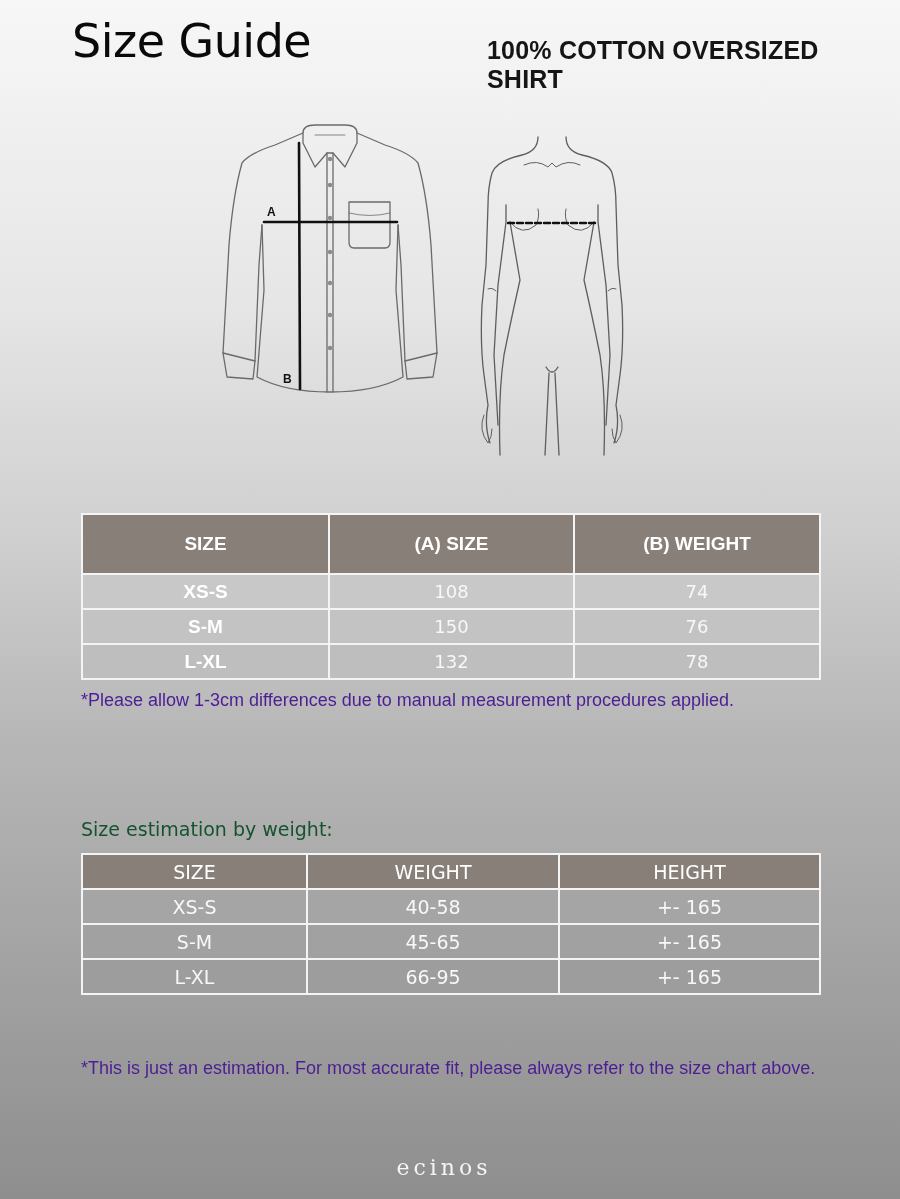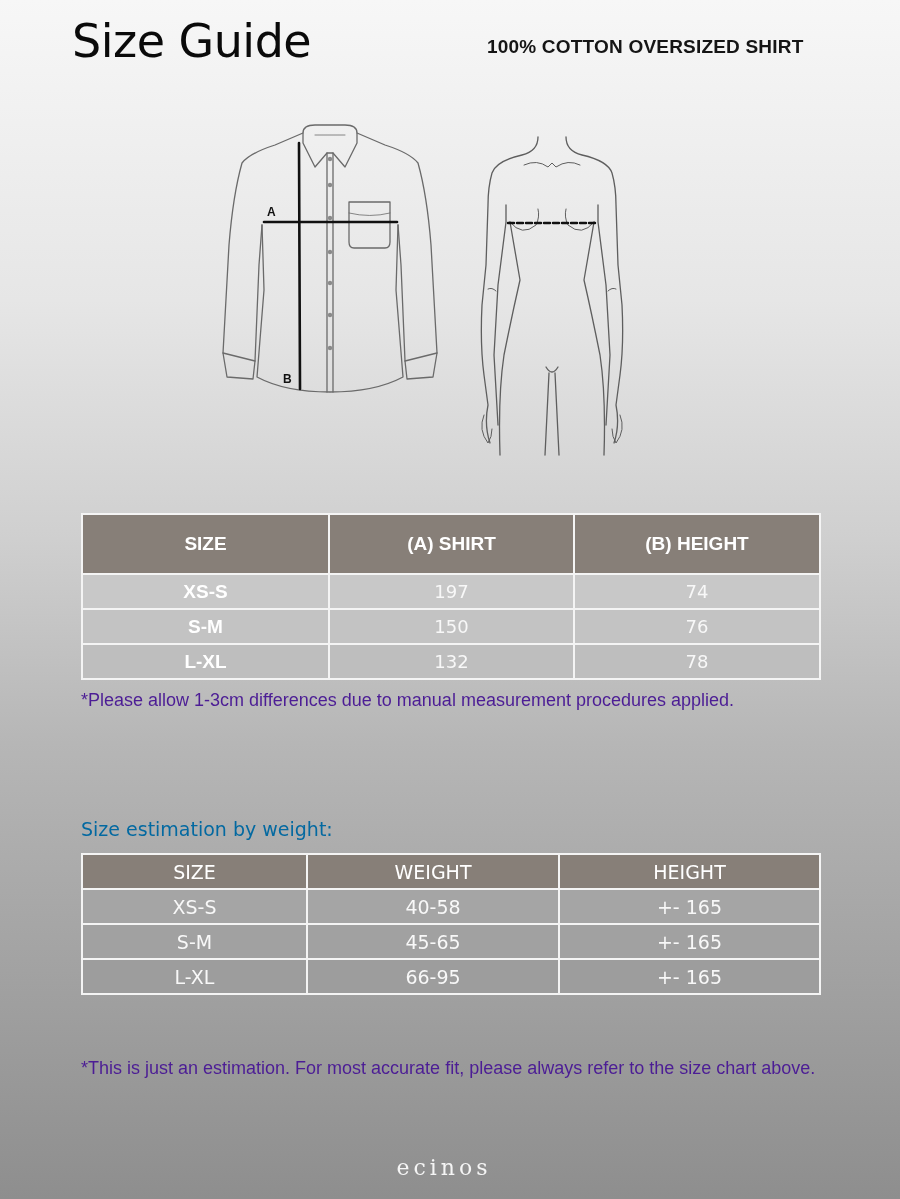--- a/index.html
+++ b/index.html
@@ -9,21 +9,21 @@
     font-family: "Liberation Sans", sans-serif;
     color: #111;
   }
   .title {
     position: absolute; left: 72px; top: 14px;
     font-family: "DejaVu Sans", sans-serif; font-size: 46px; font-weight: normal;
     letter-spacing: -0.5px; color: #0a0a0a; margin: 0; text-align: center;
   }
   .subtitle {
     position: absolute; left: 487px; top: 36px;
-    font-family: "Liberation Sans", sans-serif; font-size: 19px; font-weight: bold;
+    font-family: "Liberation Sans", sans-serif; font-size: 25px; font-weight: bold;
     color: #151515; letter-spacing: 0.2px; margin: 0;
   }
   .illus { position: absolute; }
   .shirt { left: 215px; top: 115px; width: 230px; height: 290px; }
   .dummy { left: 462px; top: 125px; width: 180px; height: 335px; }
 
   table.grid {
     position: absolute; border-collapse: collapse; table-layout: fixed;
     color: #ffffff;
     padding-left: 48px;
@@ -40,21 +40,21 @@
   .t1 tr.r2 td { background: #bebebe; }
   .t1 td.num { font-family: "DejaVu Sans", sans-serif; font-weight: normal; font-size: 18px; color: #f8f8f8; }
 
   .note {
     position: absolute; left: 81px; color: #4c1d95;
     font-family: "Liberation Sans", sans-serif; font-size: 18px; line-height: 25px; margin: 0;
   }
   .note1 { top: 688px; width: 740px; }
   .est-label {
     position: absolute; left: 81px; top: 818px; margin: 0;
-    font-family: "DejaVu Sans", sans-serif; font-size: 19px; color: #0369a1;
+    font-family: "DejaVu Sans", sans-serif; font-size: 19px; color: #14532d;
   }
   .t2 { left: 81px; top: 853px; width: 738px; }
   .t2 th { height: 33px; background: #877f78; font-size: 19px; font-weight: normal; font-family: "DejaVu Sans", sans-serif; }
   .t2 td { height: 33px; font-size: 19px; font-family: "DejaVu Sans", sans-serif; color: #f8f8f8; }
   .t2 tr.r0 td { background: #a5a5a5; }
   .t2 tr.r1 td { background: #a1a1a1; }
   .t2 tr.r2 td { background: #9d9d9d; }
   .note2 { top: 1056px; width: 745px; }
   .logo {
     position: absolute; left: 0; width: 888px; top: 1155px; text-align: center;
@@ -131,28 +131,28 @@
 
 <table class="grid t1">
   <colgroup>
       <col style="width:247px">
       <col style="width:245px">
       <col style="width:246px">
     </colgroup>
   <thead>
     <tr>
       <th>SIZE</th>
-      <th>(A) SHIRT</th>
-      <th>(B) HEIGHT</th>
+      <th>(A) SIZE</th>
+      <th>(B) WEIGHT</th>
     </tr>
   </thead>
   <tbody>
     <tr class="r0">
       <td class="size">XS-S</td>
-      <td class="num">197</td>
+      <td class="num">108</td>
       <td class="num">74</td>
     </tr>
     <tr class="r1">
       <td class="size">S-M</td>
       <td class="num">150</td>
       <td class="num">76</td>
     </tr>
     <tr class="r2">
       <td class="size">L-XL</td>
       <td class="num">132</td>

